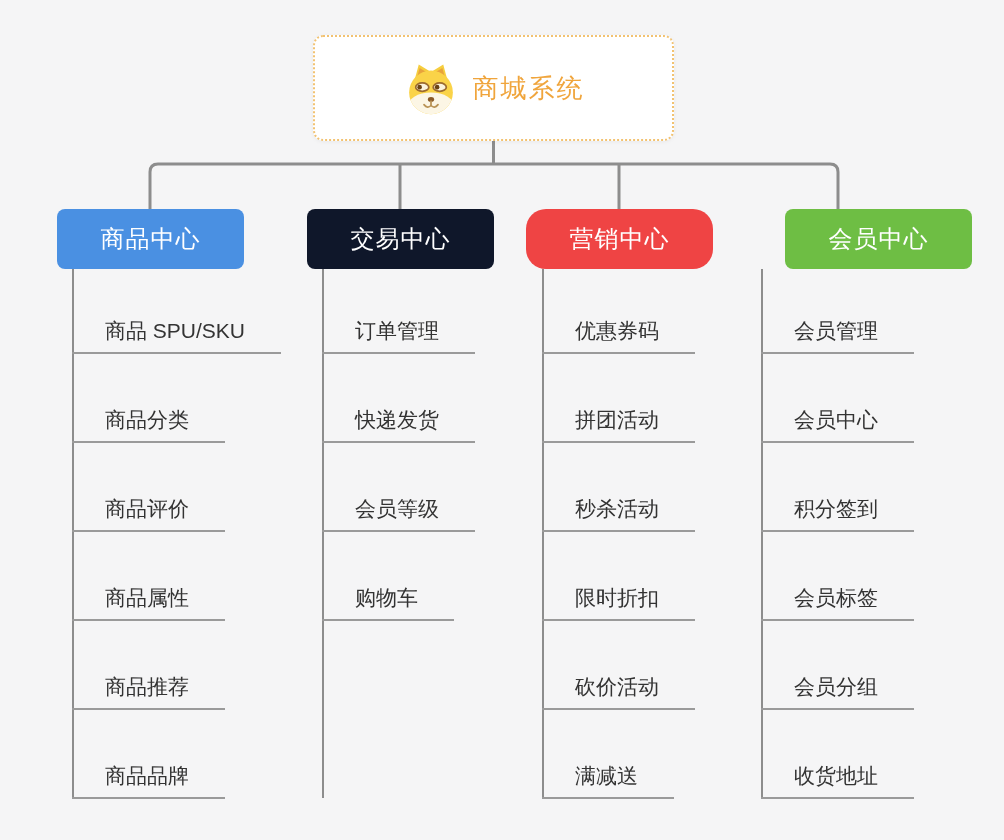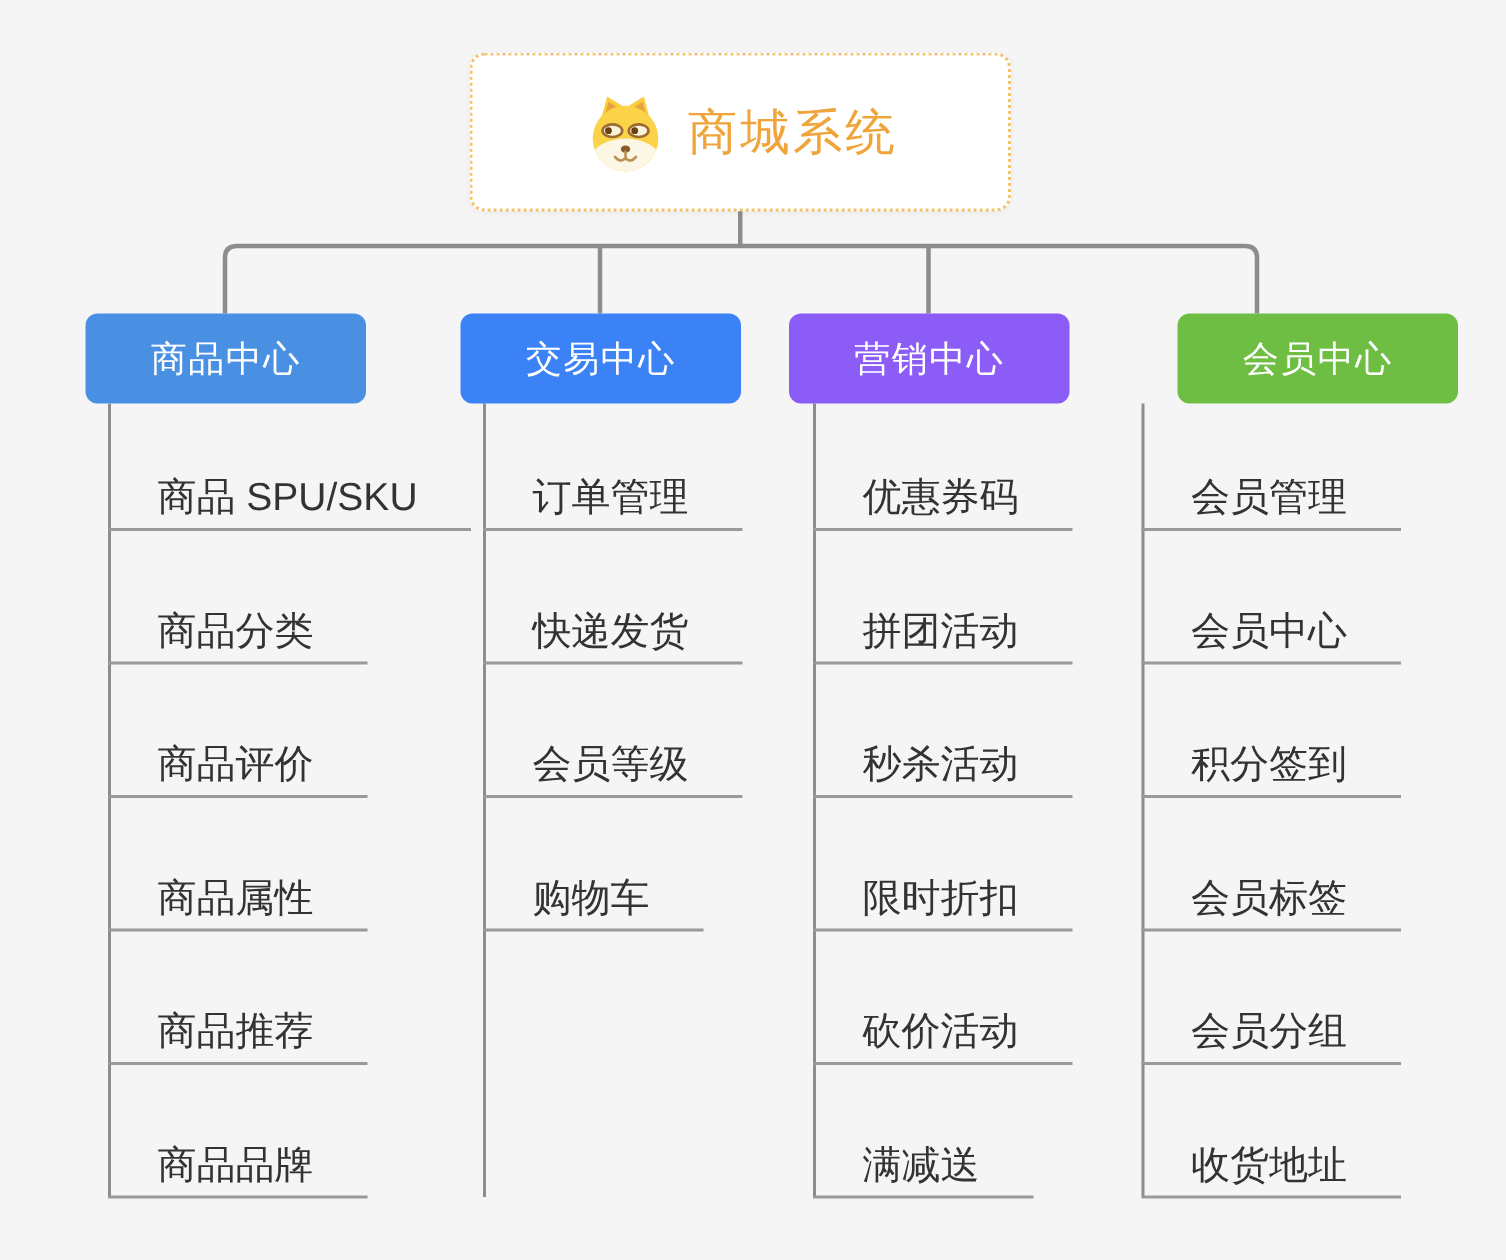--- a/index.html
+++ b/index.html
@@ -22,21 +22,21 @@
     background:#FFFFFF;
     border:2px dotted #F2C271;
     border-radius:10px;
     box-sizing:border-box;
     display:flex;align-items:center;justify-content:center;
     box-shadow:0 1px 4px rgba(0,0,0,0.05);
     cursor:default;
   }
   .root-node .dog{width:56px;height:56px;display:inline-block;margin-right:14px;flex:0 0 auto;}
   .root-title{
-    font-size:33px;
+    font-size:26px;
     letter-spacing:2px;
     color:#F0A53C;
     white-space:nowrap;
     font-family:Liberation Mono, monospace;
   }
   
   .branch-header{
     position:absolute;top:209px;width:187px;height:60px;
     border-radius:8px;
     color:#FFFFFF;
@@ -57,21 +57,21 @@
   .col-0{left:72px;}
   .col-1{left:322px;}
   .col-2{left:542px;}
   .col-3{left:761px;}
   .leaf{
     height:40px;
     line-height:34px;
     margin-top:49px;
     padding:0 36px 0 33px;
     border-bottom:2px solid #9A9A9A;
-    font-size:26px;
+    font-size:21px;
     color:#333333;
     white-space:nowrap;
     width:fit-content;
     box-sizing:border-box;
     cursor:default;
   }
   .leaf:first-child{margin-top:45px;}
 </style>
 </head>
 <body>
@@ -111,22 +111,22 @@
         <circle cx="39" cy="31" r="2.6" fill="#6B4312"></circle>
         <ellipse cx="32" cy="45" rx="3.6" ry="2.8" fill="#8A5A28"></ellipse>
         <path d="M32 47 V52" stroke="#B99356" stroke-width="2" stroke-linecap="round" fill="none"></path>
         <path d="M24 51 Q28 56 32 52 Q36 56 40 51" stroke="#B99356" stroke-width="2" stroke-linecap="round" fill="none"></path>
       </svg>
     </span>
     <span class="root-title" style="color: rgb(240, 165, 60);">商城系统</span>
   </div>
 
   <div class="branch-header hdr-0" style="background: rgb(74, 144, 226);">商品中心</div>
-  <div class="branch-header hdr-1" style="background: #3b82f6;">交易中心</div>
-  <div class="branch-header hdr-2" style="background: #8b5cf6;">营销中心</div>
+  <div class="branch-header hdr-1" style="background: #0f172a;">交易中心</div>
+  <div class="branch-header hdr-2" style="background: #ef4444; border-radius: 20px;">营销中心</div>
   <div class="branch-header hdr-3" style="background: rgb(110, 190, 68);">会员中心</div>
 
   <div class="branch-column col-0">
     <div class="leaf">商品 SPU/SKU</div>
     <div class="leaf">商品分类</div>
     <div class="leaf">商品评价</div>
     <div class="leaf">商品属性</div>
     <div class="leaf">商品推荐</div>
     <div class="leaf">商品品牌</div>
   </div>

